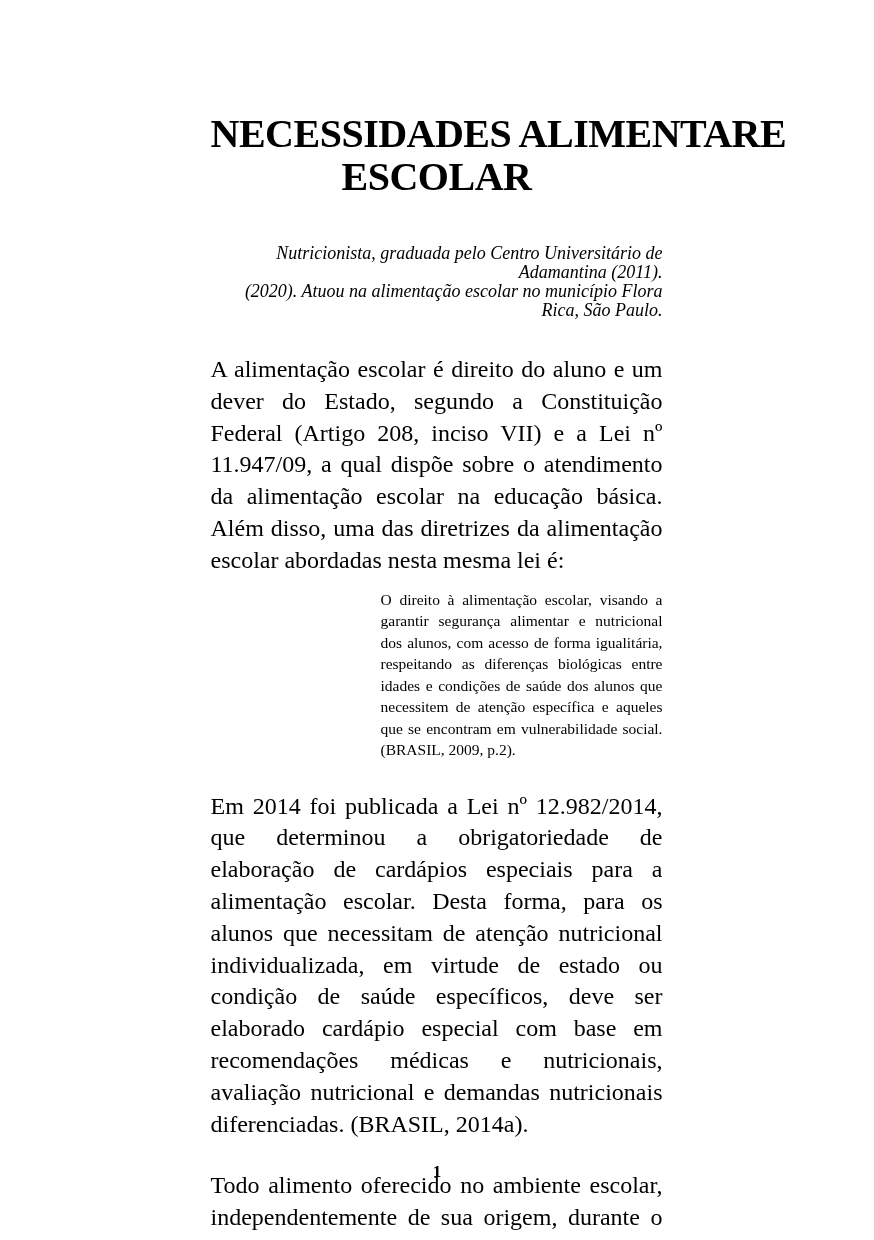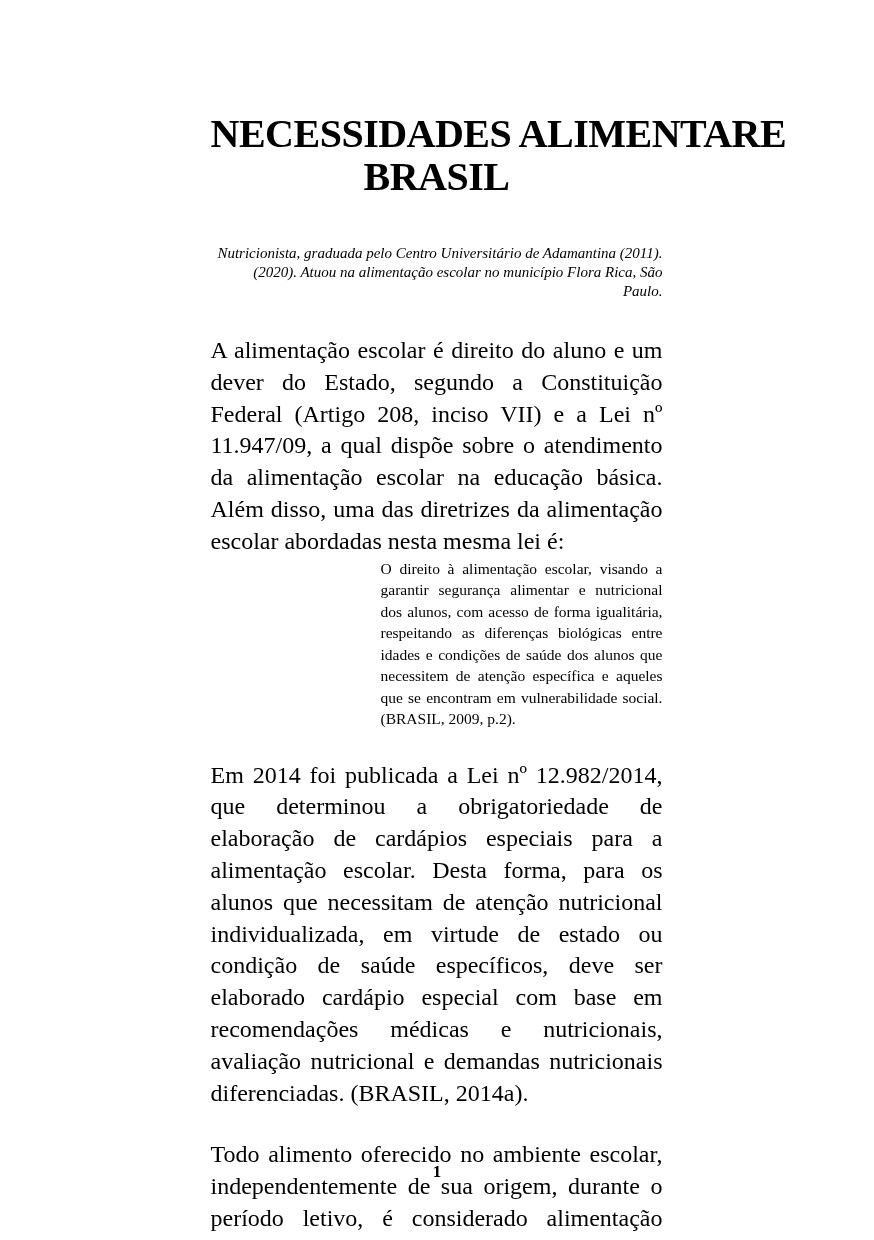--- a/index.html
+++ b/index.html
@@ -36,39 +36,39 @@
     text-align: right;
   }
   .author-name {
     font-weight: bold;
     font-size: 19px;
     line-height: 22px;
   }
   .author-bio {
     margin-top: 8px;
     font-style: italic;
-    font-size: 15px;
+    font-size: 18px;
     line-height: 19px;
   }
   .author-bio .bio-line {
     display: block;
   }
   .body-para {
     margin: 0;
     margin-top: 30px;
     font-size: 24px;
     line-height: 31.8px;
     text-align: justify;
     text-justify: inter-word;
   }
   .first-para {
     margin-top: 34px;
   }
   .quote-block {
-    margin: 0 0 0 170px;
+    margin: 12px 0 0 170px;
     font-size: 15.5px;
     line-height: 21.5px;
     text-align: justify;
     text-justify: inter-word;
   }
   .page-number {
     position: absolute;
     left: 0;
     right: 0;
     top: 1162px;
@@ -77,21 +77,21 @@
     font-size: 17px;
   }
 </style>
 </head>
 <body>
 
 <div class="page">
 
   <h1 class="title">
     <span class="title-line">NECESSIDADES ALIMENTARES</span>
-    <span class="title-line">BRASIL</span>
+    <span class="title-line">ESCOLAR</span>
   </h1>
 
   <div class="author-block">
     <div class="author-bio">
       <span class="bio-line">Nutricionista, graduada pelo Centro Universitário de Adamantina (2011).</span>
       <span class="bio-line">(2020). Atuou na alimentação escolar no município Flora Rica, São Paulo.</span>
     </div>
   </div>
 
   <p class="body-para first-para">A alimentação escolar é direito do aluno e um dever do Estado, segundo a Constituição Federal (Artigo 208, inciso VII) e a Lei nº 11.947/09, a qual dispõe sobre o atendimento da alimentação escolar na educação básica. Além disso, uma das diretrizes da alimentação escolar abordadas nesta mesma lei é:</p>

